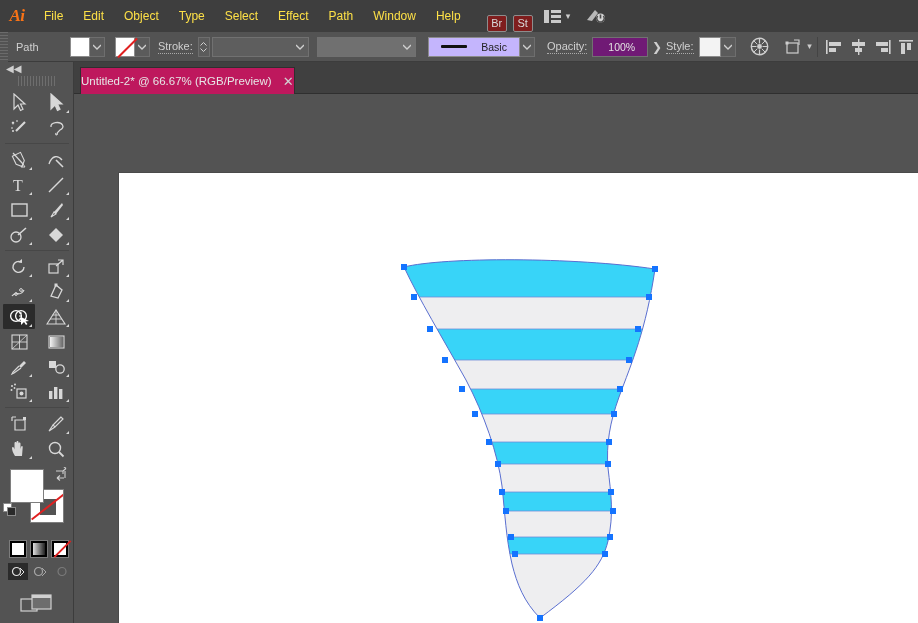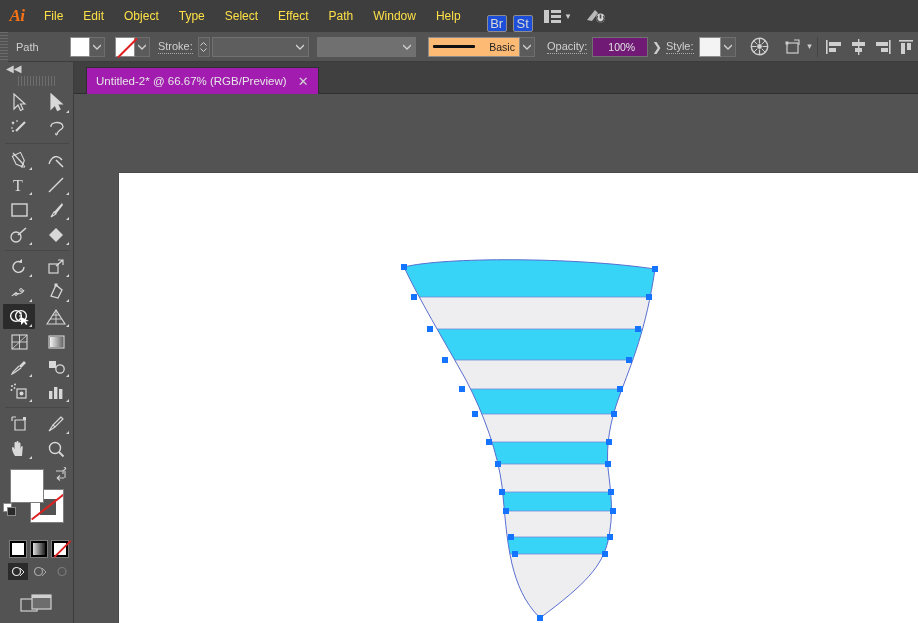--- a/index.html
+++ b/index.html
@@ -23,22 +23,22 @@
     font-family: "Liberation Serif", serif;
     letter-spacing: -0.5px;
   }
   .menu-item {
     padding: 0 10px; height: 32px; line-height: 32px;
     color: #fde047; font-size: 12px; white-space: nowrap; cursor: default;
   }
   .menubar-right { display: flex; align-items: center; margin-left: 16px; gap: 6px; }
   .sq-btn {
     width: 20px; height: 17px; border: 1px solid #8d8d8d; border-radius: 2px;
-    color: #d8d8d8; font-size: 13px; display: flex; align-items: center; justify-content: center;
-    background: #1d4ed8;
+    color: #d8d8d8; font-size: 11px; display: flex; align-items: center; justify-content: center;
+    background: #7f1d1d;
     margin-top: 14px;
   }
   .arrange-ico { width: 20px; height: 15px; display: block; }
   .chev { color: #cccccc; font-size: 9px; line-height: 1; }
   .ws-ico { width: 24px; height: 20px; display: block; margin-left: 8px; }
 
   
   .controlbar {
     position: absolute; left: 0; top: 32px; width: 918px; height: 30px;
     background: #535353; border-bottom: 1px solid #3c3c3c;
@@ -67,43 +67,43 @@
   .stepper {
     width: 12px; height: 20px; background: #5b5b5b; border: 1px solid #6e6e6e;
     display:flex; flex-direction: column; align-items:center; justify-content:center; gap:2px;
   }
   .combo {
     height: 20px; background: #5e5e5e; border: 1px solid #717171;
     display: flex; align-items: center; justify-content: flex-end;
   }
   .combo.xwide { width: 98px; }
   .brush-box {
-    width: 92px; height: 20px; background: #fdba74; border: 1px solid #8b8b8b;
-    display: flex; align-items: center; padding: 0 4px; gap: 14px;
+    width: 92px; height: 20px; background: #c4b5fd; border: 1px solid #8b8b8b;
+    display: flex; align-items: center; padding: 0 12px; gap: 14px;
   }
   .brush-line { flex: 1; height: 3px; background: #111; border-radius: 1px; }
   .brush-name { color: #222; font-size: 10.5px; }
   .opacity-field {
     width: 56px; height: 20px; background: #701a75; border: 1px solid #717171;
     color: #e2e2e2; font-size: 10.5px; display: flex; align-items: center; padding-left: 15px;
   }
   .arrow-btn { color: #cfcfcf; font-size: 12px; padding: 0 4px; }
   .style-swatch { width: 22px; height: 20px; background: #f3f3f3; border: 1px solid #8b8b8b; }
   .ico-btn { width: 24px; height: 22px; display: flex; align-items: center; justify-content: center; }
   .ico-btn svg { display: block; }
 
   
   .tabbar {
     position: absolute; left: 0; top: 62px; width: 918px; height: 32px;
     background: #404040; border-bottom: 1px solid #2f2f2f;
   }
   .doctab {
-    position: absolute; left: 86px; top: 5px; height: 27px;
-    background: #a21caf; border: 1px solid #2f2f2f; border-bottom: none;
-    display: flex; align-items: center; padding: 0 9px; gap: 11px;
+    position: absolute; left: 80px; top: 5px; height: 27px;
+    background: #be185d; border: 1px solid #2f2f2f; border-bottom: none;
+    display: flex; align-items: center; padding: 0 0; gap: 11px;
   }
   .doctab-title { color: #e6e6e6; font-size: 11.5px; white-space: nowrap; }
   .doctab-close { color: #d2d2d2; font-size: 13px; line-height: 1; }
 
   
   .toolpanel {
     position: absolute; left: 0; top: 62px; width: 74px; height: 561px;
     background: #535353; border-right: 1px solid #3c3c3c;
   }
   .tp-head { height: 14px; position: relative; }

